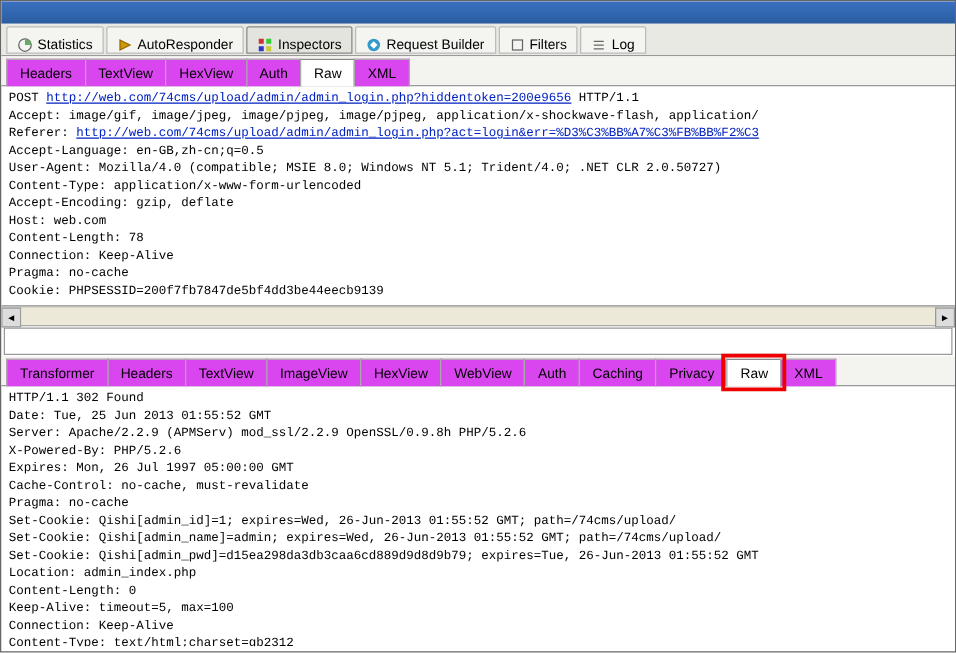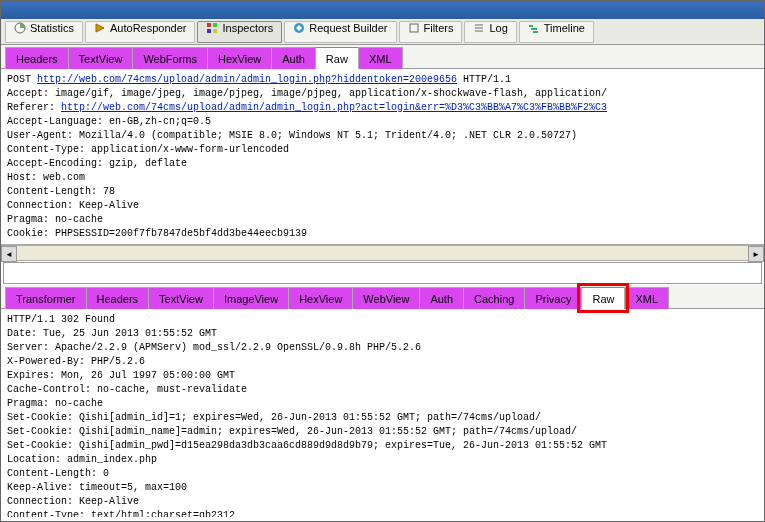--- a/index.html
+++ b/index.html
@@ -1,19 +1,19 @@
 <!DOCTYPE html>
 <html><head>
 <meta charset="utf-8">
 <style>
   * { box-sizing: border-box; }
   body { margin: 0; font-family: "Segoe UI", Tahoma, sans-serif; font-size: 11px; color: #000; background: #fff; width: 765px; height: 522px; overflow: hidden; border: 1px solid #666; }
   .titlebar { height: 18px; background: linear-gradient(#3a70c0,#2a5da0); }
   .toptabs { display: flex; align-items: center; height: 26px; border-bottom: 1px solid #999; background: #e9e9e4; padding-left: 4px; gap: 2px; }
-  .toptab { display: inline-flex; align-items: flex-start; height: 22px; padding: 0 8px; border: 1px solid #bbb; background: #f4f4f0; border-radius: 2px 2px 0 0; cursor: pointer; gap: 4px; white-space: nowrap; }
+  .toptab { display: inline-flex; align-items: flex-end; height: 22px; padding: 0 8px; border: 1px solid #bbb; background: #f4f4f0; border-radius: 2px 2px 0 0; cursor: pointer; gap: 4px; white-space: nowrap; }
   .toptab.active { background: #e4e4de; border-color: #888; }
   .icon { display:inline-block; width:12px; height:12px; }
   .subtabs { display: flex; height: 24px; border-bottom: 1px solid #999; background: #f3f3ef; padding-left: 4px; gap: 0; }
   .subtab { display:inline-flex; align-items:center; padding: 0 10px; border: 1px solid #aaa; border-bottom:none; background: #d946ef; margin-right:-1px; cursor:pointer; height:22px; margin-top:2px; }
   .subtab.active { background: #fff; border-top: 1px solid #888; font-weight:normal; }
   .content { font-family: Consolas, "Courier New", monospace; font-size: 10px; line-height: 14px; padding: 4px 6px; white-space: pre; overflow: hidden; }
   .req { height: 176px; border-bottom: 1px solid #aaa; }
   .req a { color: #0020c0; text-decoration: underline; }
   .scrollbar-track { height: 16px; background: #ece9d8; border-top:1px solid #aaa; border-bottom:1px solid #aaa; display:flex; }
   .scrollbar-btn { width:16px; height:16px; background:#ddd; border:1px solid #999; display:flex; align-items:center; justify-content:center; font-size:8px; cursor:pointer; }
@@ -66,39 +66,28 @@
     <span>Filters</span>
   </div>
   <div class="toptab">
     <span class="icon"><svg viewBox="0 0 12 12">
           <line x1="2" y1="3" x2="10" y2="3" stroke="#666"></line>
           <line x1="2" y1="6" x2="10" y2="6" stroke="#666"></line>
           <line x1="2" y1="9" x2="10" y2="9" stroke="#666"></line>
         </svg></span>
     <span>Log</span>
   </div>
-  <div class="toptab">
-    <span class="icon"><svg viewBox="0 0 12 12">
-          <rect x="1" y="3" width="4" height="2" fill="#3a7"></rect>
-          <rect x="3" y="6" width="6" height="2" fill="#3a7"></rect>
-          <rect x="5" y="9" width="5" height="2" fill="#3a7"></rect>
-        </svg></span>
-    <span>Timeline</span>
-  </div>
 </div>
 
 <div class="subtabs">
   <div class="subtab">
       <span>Headers</span>
     </div>
   <div class="subtab">
       <span>TextView</span>
-    </div>
-  <div class="subtab">
-      <span>WebForms</span>
     </div>
   <div class="subtab">
       <span>HexView</span>
     </div>
   <div class="subtab">
       <span>Auth</span>
     </div>
   <div class="subtab active">
       <span>Raw</span>
     </div>

